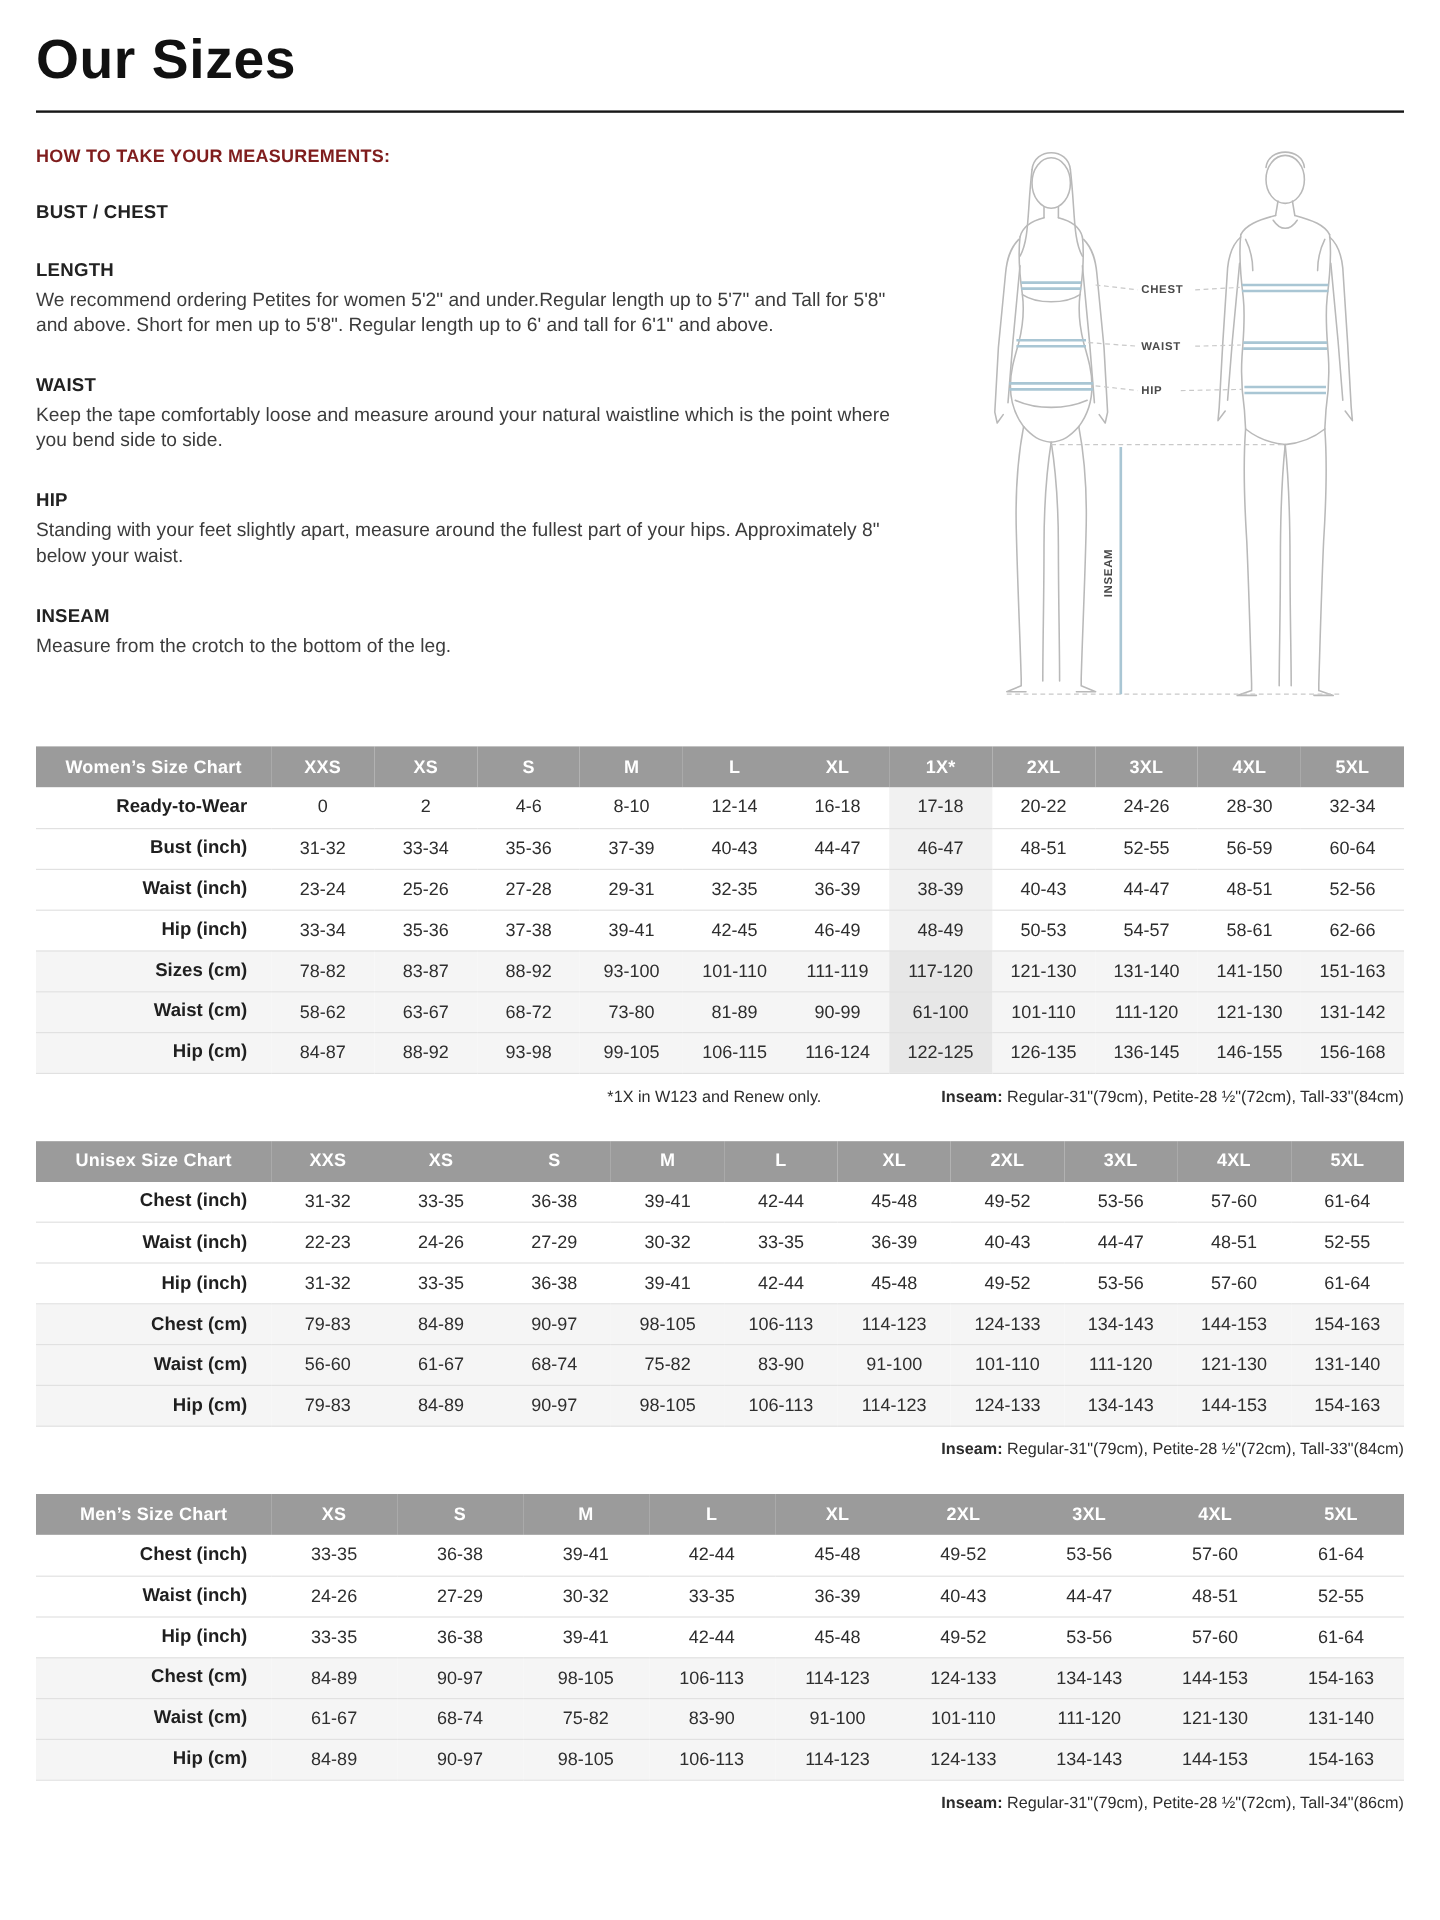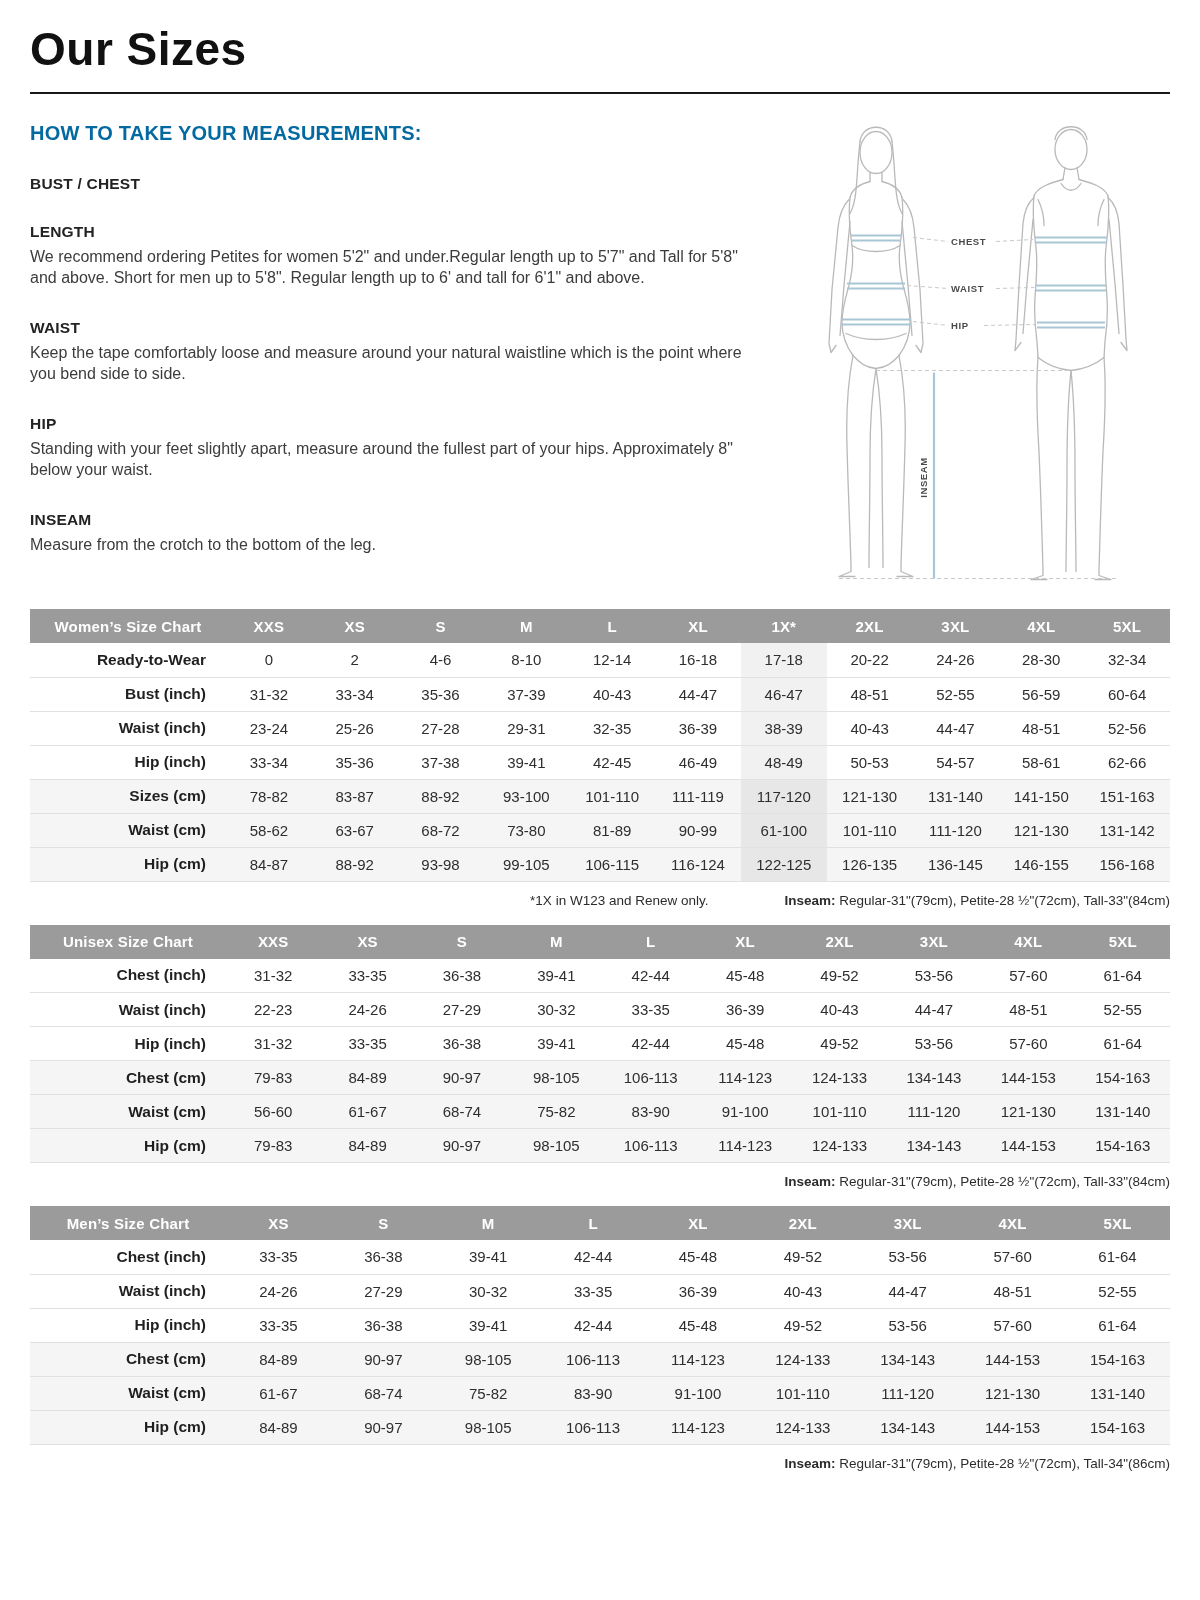--- a/index.html
+++ b/index.html
@@ -16,52 +16,52 @@
   h1.page-title {
     margin: 0 0 16px;
     font-size: 46px;
     font-weight: 800;
     color: #111111;
     letter-spacing: 0.5px;
   }
   .title-rule { border-bottom: 2px solid #171717; margin-bottom: 28px; }
 
   .intro { width: 735px; min-height: 470px; }
-  .intro-heading { font-size: 20px; font-weight: bold; color: #0369a1; margin-bottom: 18px; letter-spacing: 0.2px; }
+  .intro-heading { font-size: 15px; font-weight: bold; color: #7f1d1d; margin-bottom: 18px; letter-spacing: 0.2px; }
   .sec-title { font-size: 15.5px; font-weight: bold; color: #222; margin: 30px 0 5px; letter-spacing: 0.2px; }
   .sec-body { font-size: 16px; line-height: 1.34; color: #3c3c3c; }
 
   .diagram { position: absolute; top: 118px; right: 26px; width: 390px; height: 478px; }
   .fig-outline { fill: none; stroke: #b9b9b9; stroke-width: 1.3; stroke-linecap: round; stroke-linejoin: round; }
   .band { stroke: #a9c6d4; stroke-width: 2.2; }
   .dashed { stroke: #c9c9c9; stroke-width: 1; stroke-dasharray: 4 3; }
   .fig-label { font: bold 9.5px "Liberation Sans", sans-serif; fill: #4a4a4a; letter-spacing: 0.6px; }
 
   .tables-section { margin-top: 14px; }
-  .table-block { margin-top: 17px; }
+  .table-block { margin-top: 30px; }
   table.chart { width: 100%; border-collapse: collapse; table-layout: fixed; }
   table.chart th, table.chart td { height: 34px; padding: 2px 4px; text-align: center; }
   table.chart thead th {
     background: #9b9b9b; color: #ffffff;
     font-weight: bold; font-size: 15px; letter-spacing: 0.2px;
   }
   table.chart th.label-col { width: 196px; }
   table.chart tbody th {
     text-align: right; padding-right: 20px;
     font-weight: bold; font-size: 15.5px; color: #1f1f1f;
   }
   table.chart tbody td { font-size: 15px; color: #2e2e2e; }
   table.chart tbody tr { border-bottom: 1px solid #e1e1e1; }
   table.chart tbody tr.shaded { background: #f5f5f5; }
   table.chart td.hl, table.chart th.hl { background: rgba(0,0,0,0.055); }
   table.chart thead th.hl { background: #9b9b9b; }
 
   .notes {
     display: flex; justify-content: flex-end; align-items: baseline;
-    gap: 76px; margin-top: 11px;
+    gap: 100px; margin-top: 11px;
     font-size: 13.5px; color: #2c2c2c;
   }
   .notes .inseam-note b { font-weight: bold; }
 </style>
 </head>
 <body>
 
 <div class="page">
 
   <h1 class="page-title">Our Sizes</h1>

